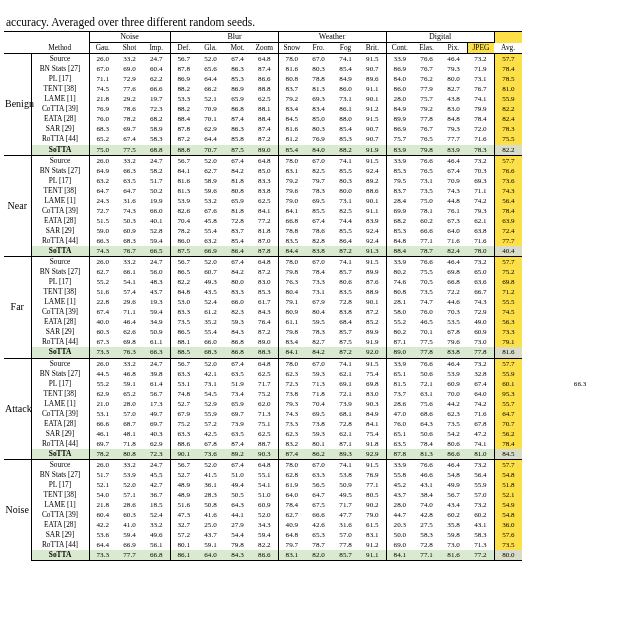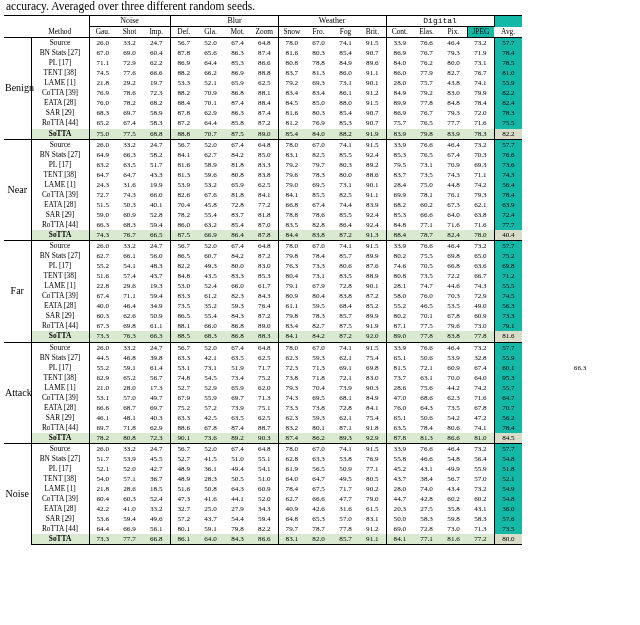--- a/index.html
+++ b/index.html
@@ -5,21 +5,21 @@
   html,body{margin:0;padding:0;}
   body{
     width:640px;height:625px;
     background:#ffffff;
     font-family:"Liberation Serif", serif;
     color:#000;
     overflow:hidden;
   }
   .caption-line{
     font-size:11.5px;
-    padding:0 6px 2px 6px;
+    padding:16px 6px 2px 6px;
     line-height:13px;
     white-space:nowrap;
   }
   table.main{
     border-collapse:collapse;
     font-size:7.1px;
     width:634px;
     margin-left:4px;
     table-layout:fixed;
   }
@@ -48,21 +48,21 @@
   td.blockname{
     font-size:10px;
     text-align:center;
     width:26px;
   }
   .rule-top td{border-top:1.1px solid #000;}
   .rule-mid td{border-top:0.7px solid #000;}
   .rule-bot td{border-bottom:1.1px solid #000;}
   .vline{border-left:0.55px solid #000;}
   .hl{background:#d9ead0;}
-  .avgcol{background:#14b8a6;}
+  .avgcol{background:#fde047;}
   .avgcol.hl{background:#d8dcc9;}
   .bold{font-weight:bold;}
   .ref{font-style:normal;}
   .grphdr-label{font-size:8.3px;}
 </style>
 </head>
 <body>
 
 <div class="caption-line">accuracy. Averaged over three different random seeds.</div>
 
@@ -86,21 +86,21 @@
       <col style="width:27px">
       <col style="width:27px">
     <col style="width:28px">
   </colgroup>
   <tbody id="tbody-main">
       <tr class="grouphdr rule-top">
         <td colspan="2"></td>
         <td class="grphdr-label vline" colspan="3" style="border-bottom: 0.55px solid rgb(0, 0, 0);">Noise</td>
         <td class="grphdr-label vline" colspan="4" style="border-bottom: 0.55px solid rgb(0, 0, 0); padding-left: 22px;">Blur</td>
         <td class="grphdr-label vline" colspan="4" style="border-bottom: 0.55px solid rgb(0, 0, 0);">Weather</td>
-        <td class="grphdr-label vline" colspan="4" style="border-bottom: 0.55px solid rgb(0, 0, 0); font-family: Liberation Mono, monospace;">Digital</td>
+        <td class="grphdr-label vline" colspan="4" style="border-bottom: 0.55px solid rgb(0, 0, 0);">Digital</td>
         <td class="vline avgcol"></td>
       </tr>
       <tr class="subhdr">
         <td></td>
         <td class="method">Method</td>
         <td class="vline">Gau.</td>
         <td>Shot</td>
         <td>Imp.</td>
         <td class="vline">Def.</td>
         <td>Gla.</td>
@@ -362,21 +362,21 @@
         <td class="vline">79.5</td>
         <td>73.1</td>
         <td>70.9</td>
         <td>69.3</td>
         <td class="vline avgcol">73.6</td>
       </tr>
       <tr class="">
         <td class="method"><span>TENT</span><span class="ref"> [38]</span></td>
         <td class="vline">64.7</td>
         <td>64.7</td>
-        <td>43.3</td>
+        <td>50.2</td>
         <td class="vline">81.3</td>
         <td>59.6</td>
         <td>80.8</td>
         <td>83.8</td>
         <td class="vline">79.6</td>
         <td>78.3</td>
         <td>80.0</td>
         <td>88.6</td>
         <td class="vline">83.7</td>
         <td>73.5</td>

